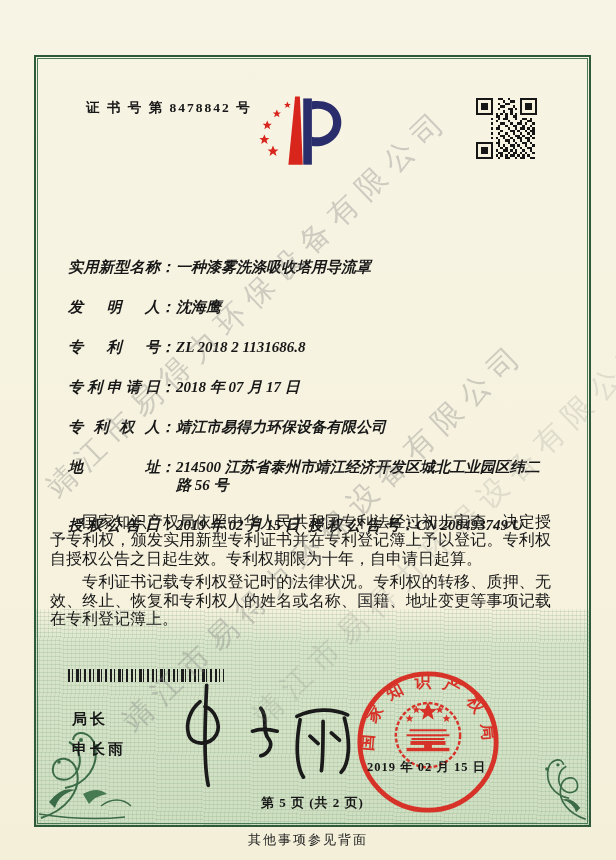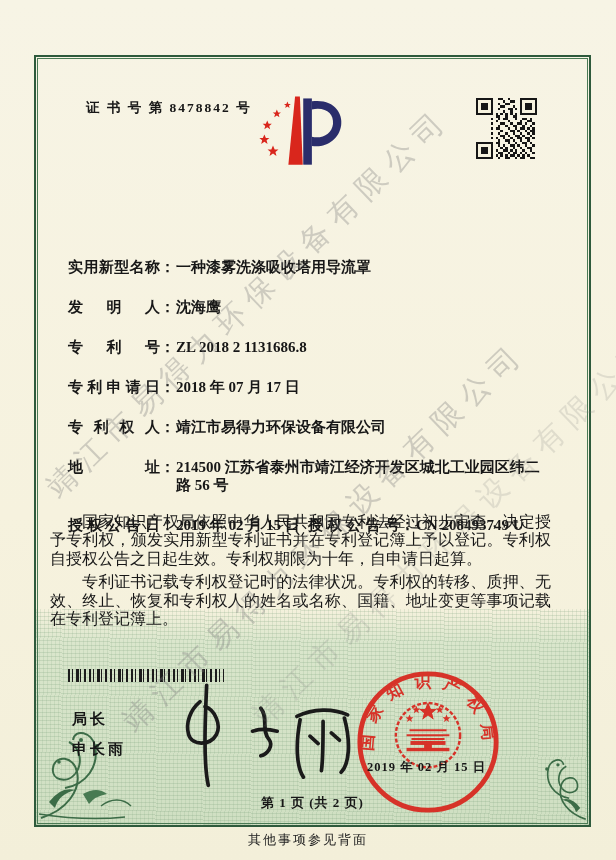--- a/index.html
+++ b/index.html
@@ -34,21 +34,21 @@
   
   .cert-no{left:50px;top:42px;font-size:13.5px;letter-spacing:2px;font-weight:600;}
   .logo{left:213px;top:36px;}
   .qr{left:440px;top:41px;}
   .title{
     left:0;right:0;top:126px;text-align:center;
     font-size:33px;font-weight:700;letter-spacing:7px;
   }
   
   .fields{left:32px;top:201px;width:482px;font-size:15px;font-weight:600;}
-  .frow{display:flex;margin-bottom:22px;line-height:18px;}
+  .frow{display:flex;margin-bottom:22px;line-height:18px;font-style:italic;}
   .flabel{
     flex:0 0 92px;display:inline-block;
     text-align:justify;text-align-last:justify;
   }
   .fcolon{flex:0 0 16px;}
   .fvalue{flex:1;line-height:18px;}
   .grant-row{position:relative;margin-bottom:4px;}
   .grant-pair2{position:absolute;left:240px;top:0;display:flex;width:242px;align-items:flex-end;}
   
   .paras{left:14px;top:456px;width:501px;font-size:16px;line-height:18.4px;}
@@ -227,21 +227,21 @@
         </g>
         <g fill="#d8251c">
           <rect x="57" y="74" width="36" height="4"></rect>
           <rect x="53" y="81" width="44" height="3.5"></rect>
           <rect x="71" y="74" width="8" height="8"></rect>
         </g>
       </svg>
     </div>
     <div class="ink seal-date">2019 年 02 月 15 日</div>
 
-    <div class="ink page-info">第 1 页 (共 2 页)</div>
+    <div class="ink page-info">第 5 页 (共 2 页)</div>
 
     <div class="orn orn-left">
       <svg width="112" height="132" viewBox="0 0 112 132" fill="none" stroke="#3c6c47" stroke-width="2">
         <path d="M6,128 C32,120 46,100 42,82 C39,66 20,64 18,78 C16,90 32,94 40,84"></path>
         <path d="M40,84 C48,74 46,58 34,52"></path>
         <path d="M30,98 C52,94 64,76 60,56 C57,42 40,38 38,50"></path>
         <path d="M4,124 C30,128 62,130 90,127" stroke-width="1.5"></path>
         <path d="M14,112 q12,-16 26,-12 q-16,4 -20,18 z" fill="#3c6c47" stroke="none"></path>
         <path d="M48,104 q14,-8 24,0 q-12,2 -18,10 z" fill="#487a52" stroke="none"></path>
         <circle cx="46" cy="50" r="2" fill="#3c6c47" stroke="none"></circle>

